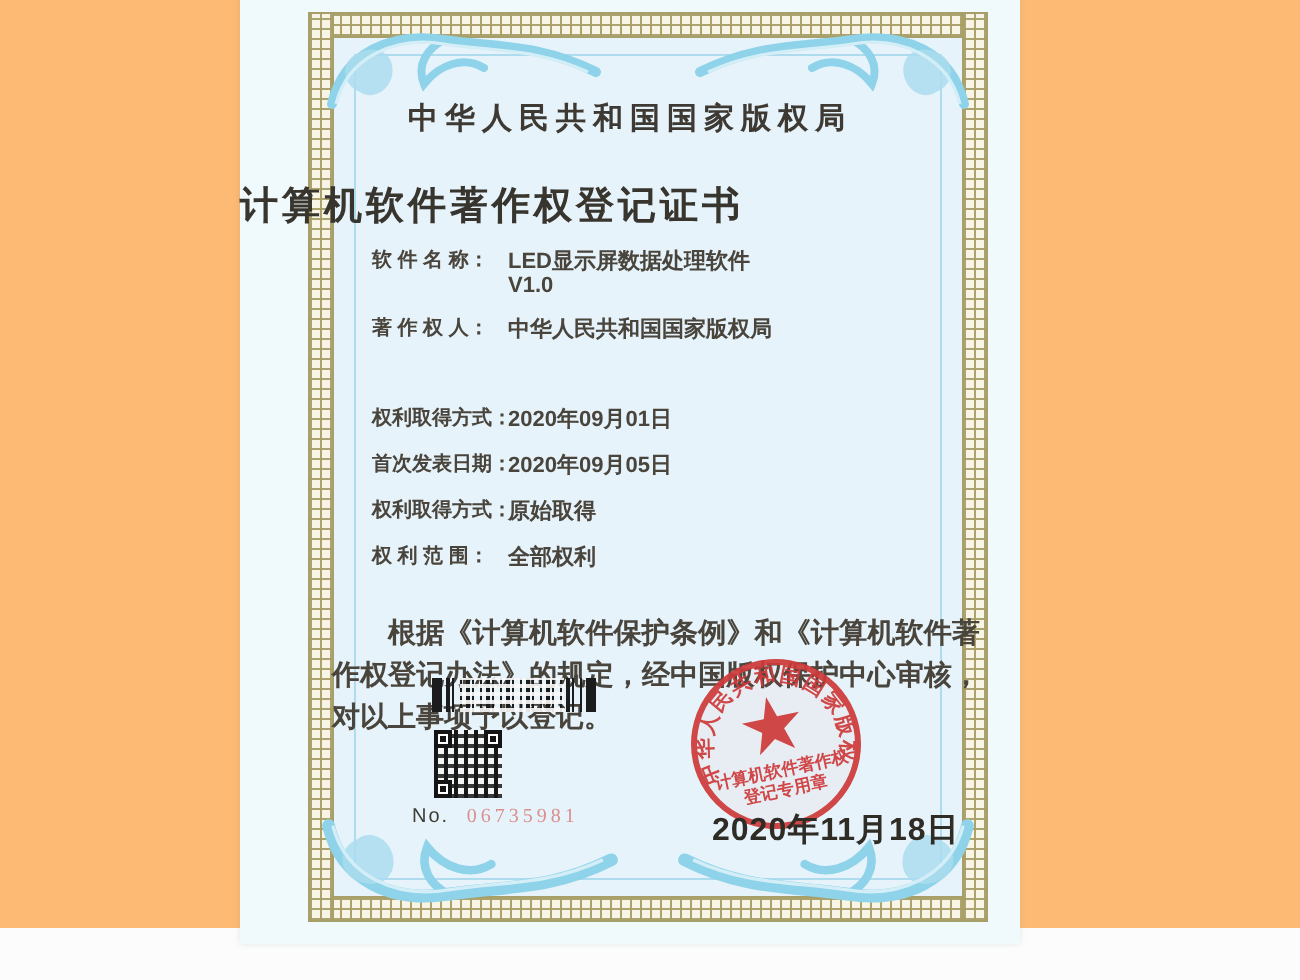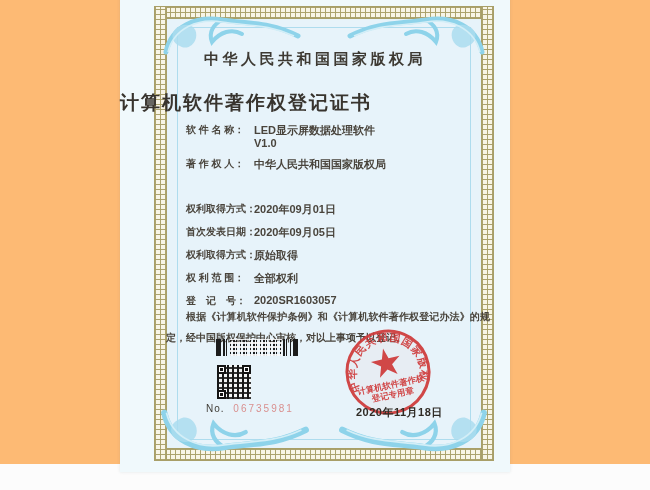--- a/index.html
+++ b/index.html
@@ -43,21 +43,21 @@
           font-family:"Liberation Serif",serif;font-weight:bold;
           font-size:19px;letter-spacing:2px;color:#38342e;white-space:nowrap;margin-top:18px;}
   .certno{position:absolute;top:107px;right:26px;font-size:9px;color:#55514a;
           letter-spacing:.5px;white-space:nowrap;}
 
   .row{position:absolute;left:0;right:0;height:16px;white-space:nowrap;}
   .lbl{position:absolute;left:66px;font-size:10px;font-weight:bold;color:#49443c;}
   .val{position:absolute;left:134px;font-size:11px;font-weight:bold;color:#49443c;}
 
   .statement{position:absolute;top:312px;left:46px;width:324px;
-             font-size:10px;line-height:21px;font-weight:bold;color:#49443c;
+             font-size:14px;line-height:21px;font-weight:bold;color:#49443c;
              text-indent:2em;text-align:justify;}
 
   
   .barcode{position:absolute;left:96px;top:345px;width:74px;height:17px;
            border-left:4px solid #1c1c1c;border-right:4px solid #1c1c1c;
            background-image:repeating-linear-gradient(90deg,
              #1c1c1c 0 1px, transparent 1px 3px,
              #1c1c1c 3px 5px, transparent 5px 6px,
              #1c1c1c 6px 7px, transparent 7px 10px);}
   .bc2d{position:absolute;left:10px;right:12px;top:0;bottom:0;
@@ -70,27 +70,27 @@
       background-image:
         repeating-linear-gradient(90deg, #171717 0 2px, transparent 2px 5px),
         repeating-linear-gradient(0deg, rgba(23,23,23,.85) 0 2px, transparent 2px 5px);}
   .qf{position:absolute;width:9px;height:9px;border:2px solid #141414;
       background:#fff;box-sizing:border-box;}
   .qf::after{content:"";position:absolute;left:1px;top:1px;right:1px;bottom:1px;background:#141414;}
   .qf.tl{left:0;top:0;} .qf.tr{right:0;top:0;} .qf.bl{left:0;bottom:0;}
 
   .serial{position:absolute;left:86px;top:409px;font-size:10px;white-space:nowrap;}
   .serial .no{color:#3f3c36;letter-spacing:1px;text-align:right;}
-  .serial .num{color:#d9908f;font-family:Liberation Sans, sans-serif;
+  .serial .num{color:#d9908f;font-family:Liberation Serif, serif;
                letter-spacing:2px;margin-left:6px;}
 
   
   .seal{position:absolute;left:224px;top:334px;width:88px;height:88px;
         transform:rotate(-12deg);opacity:.93;z-index:3;}
-  .issue-date{position:absolute;left:236px;top:411px;font-size:11px;font-weight:bold;
+  .issue-date{position:absolute;left:236px;top:411px;font-size:16px;font-weight:bold;
               color:#2f2b25;z-index:4;white-space:nowrap;letter-spacing:.5px;}
 </style>
 </head>
 <body>
 
 <div class="stage">
   <div class="page">
 
     <div class="frame">
       <div class="fs t"></div>
@@ -153,24 +153,20 @@
         <span class="val">2020年09月05日</span>
       </div>
       <div class="row" style="top:254px">
         <span class="lbl">权利取得方式：</span>
         <span class="val">原始取得</span>
       </div>
       <div class="row" style="top:277px">
         <span class="lbl">权 利 范 围：</span>
         <span class="val">全部权利</span>
       </div>
-      <div class="row" style="top:300px">
-        <span class="lbl">登　记　号：</span>
-        <span class="val">2020SR1603057</span>
-      </div>
 
       <div class="statement">根据《计算机软件保护条例》和《计算机软件著作权登记办法》的规定，经中国版权保护中心审核，对以上事项予以登记。</div>
 
       <div class="barcode">
         <div class="bc2d"></div>
       </div>
 
       <div class="qr">
         <div class="qf tl"></div>
         <div class="qf tr"></div>

